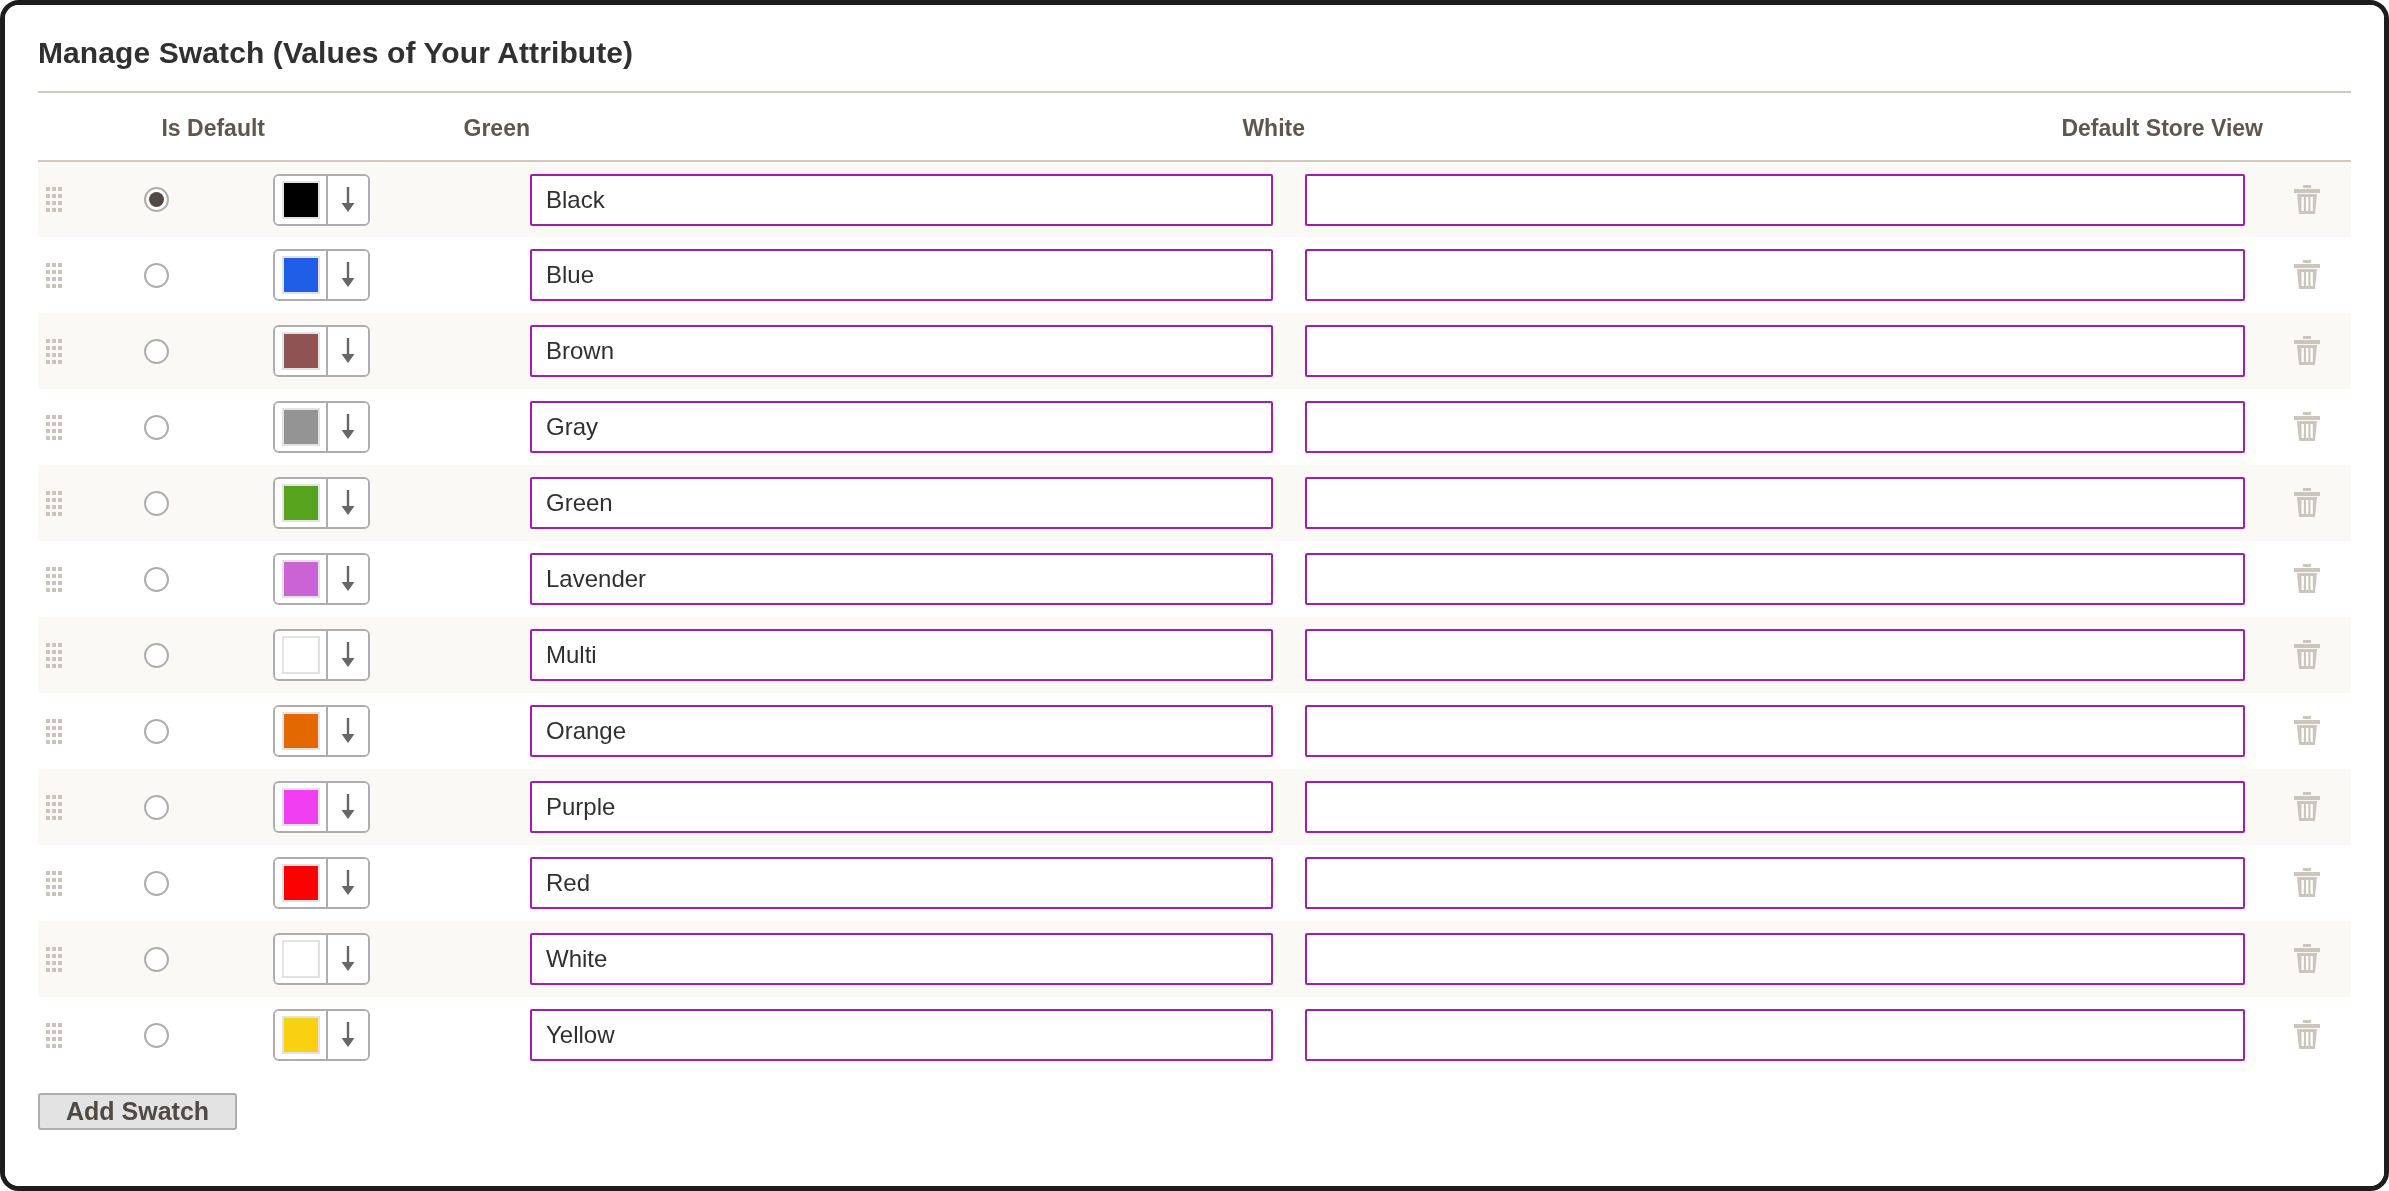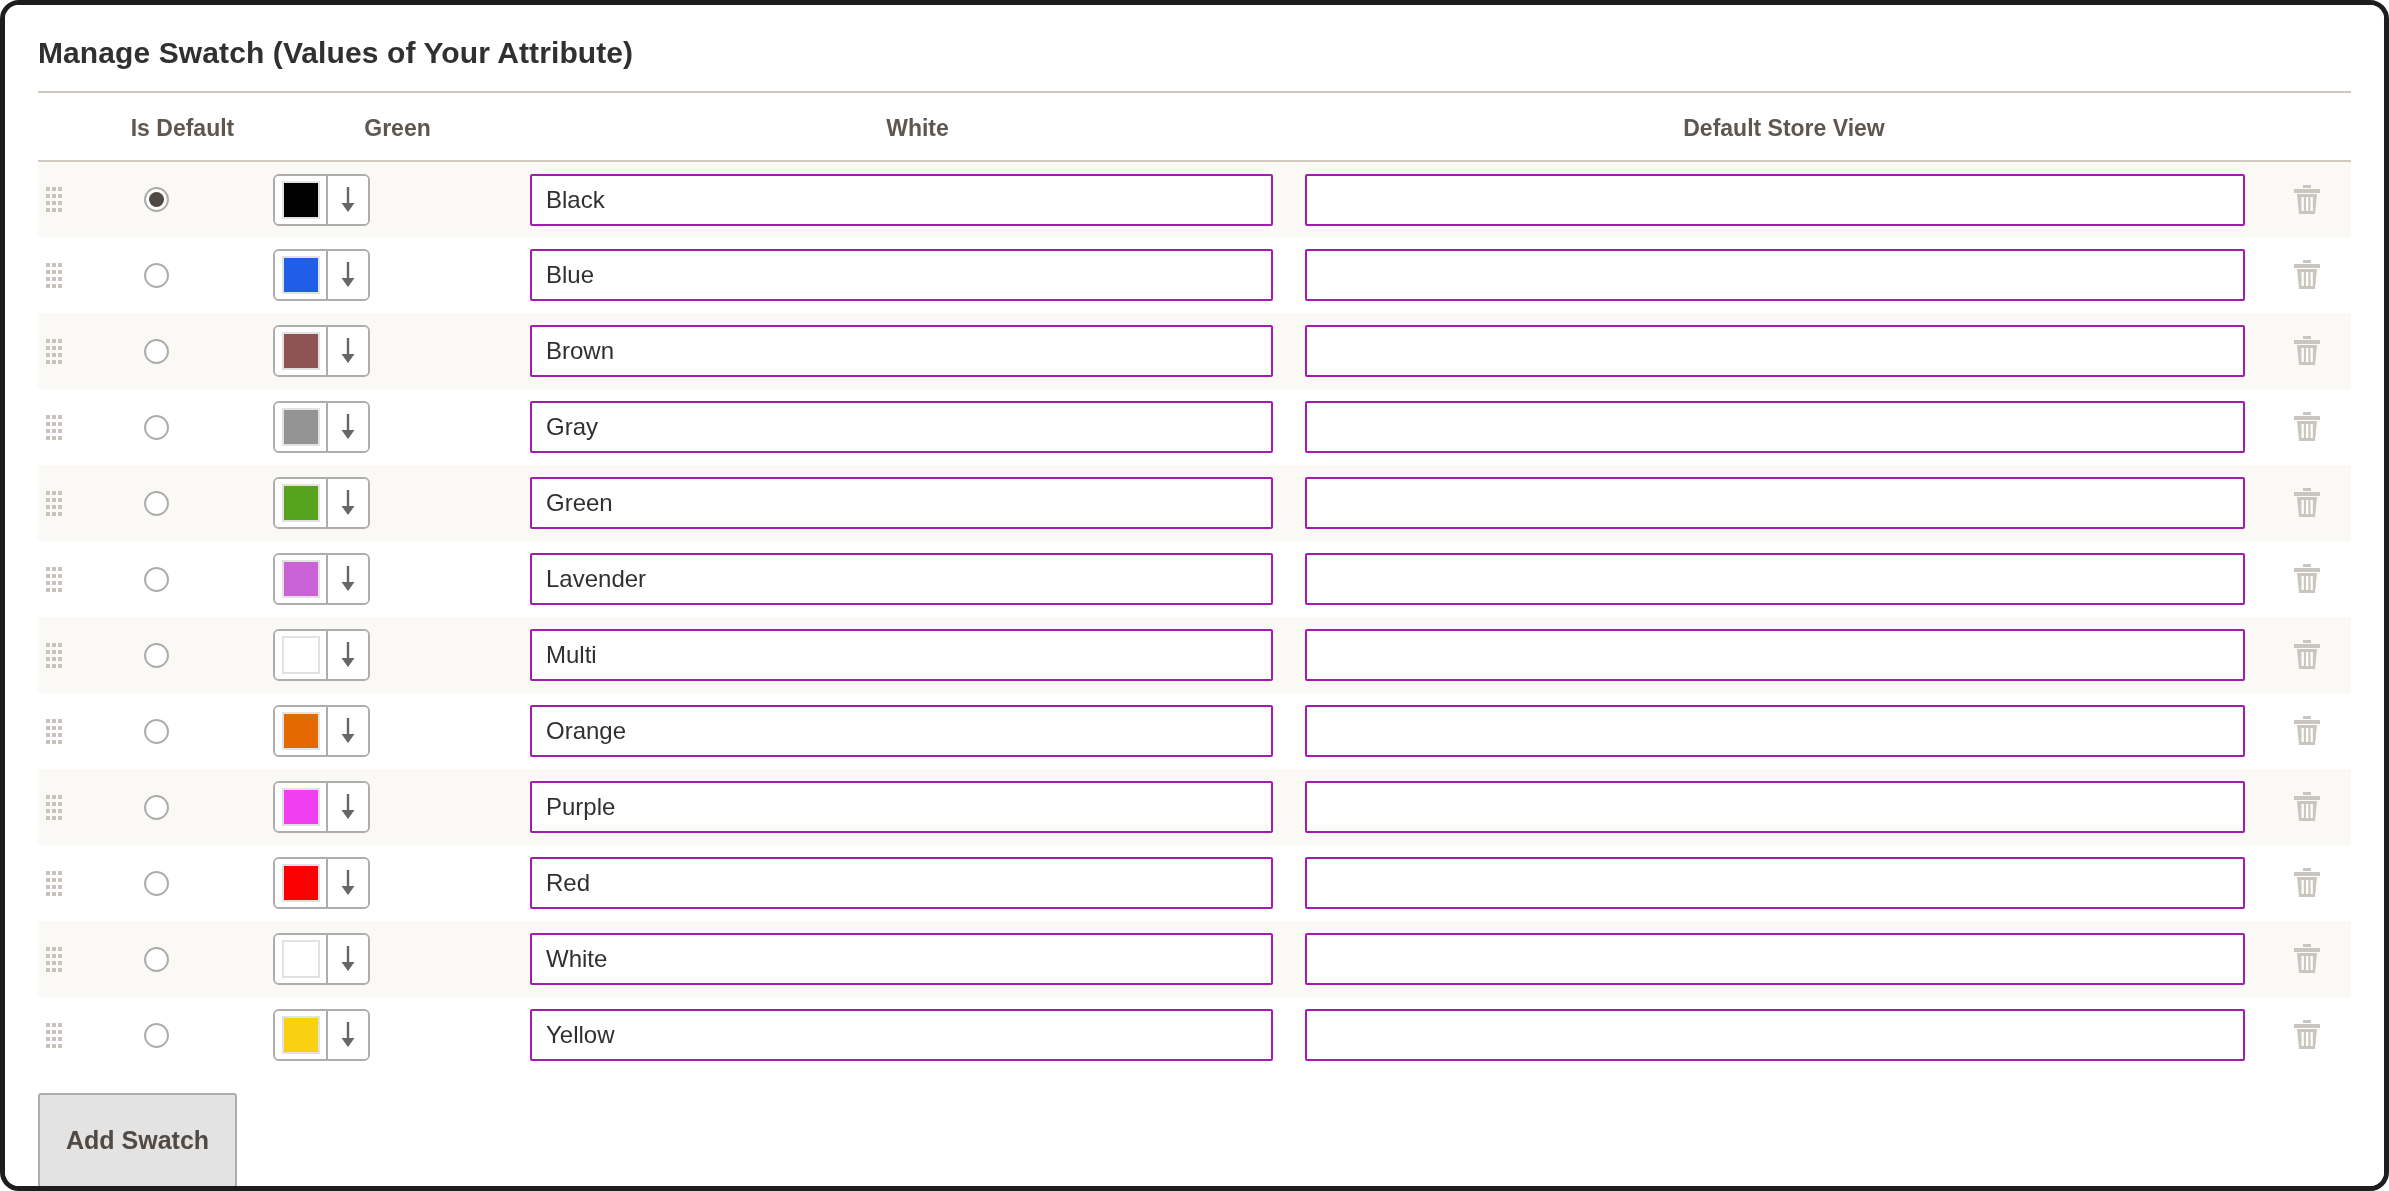--- a/index.html
+++ b/index.html
@@ -59,21 +59,21 @@
   .swatch-table {
     margin: 0 33px 0 33px;
     width: calc(100% - 66px);
     border-collapse: collapse;
     table-layout: fixed;
   }
   .swatch-table thead th {
     font-size: 23px;
     font-weight: 600;
     color: #5f574f;
-    text-align: center;
+    text-align: right;
     padding: 22px 0 18px 0;
     border-bottom: 2px solid #d1c9bf;
     white-space: nowrap;
   }
   .col-handle { width: 62px; }
   .col-default { width: 165px; }
   .col-swatch { width: 265px; }
   .col-admin { width: 775px; }
   .col-store { width: auto; }
   .col-delete { width: 88px; }
@@ -197,21 +197,21 @@
   .actions { padding: 20px 0 0 33px; }
   .add-swatch-btn {
     display: inline-block;
     background: #e3e3e3;
     border: 2px solid #adadad;
     border-radius: 3px;
     color: #514943;
     font-family: "Liberation Sans", "DejaVu Sans", sans-serif;
     font-size: 25px;
     font-weight: 700;
-    padding: 31px 26px;
+    padding: 2px 26px;
     cursor: pointer;
   }
 </style>
 </head>
 <body>
 
 <div class="window-frame">
   <div class="panel">
 
     <div class="panel-title">Manage Swatch (Values of Your Attribute)</div>

